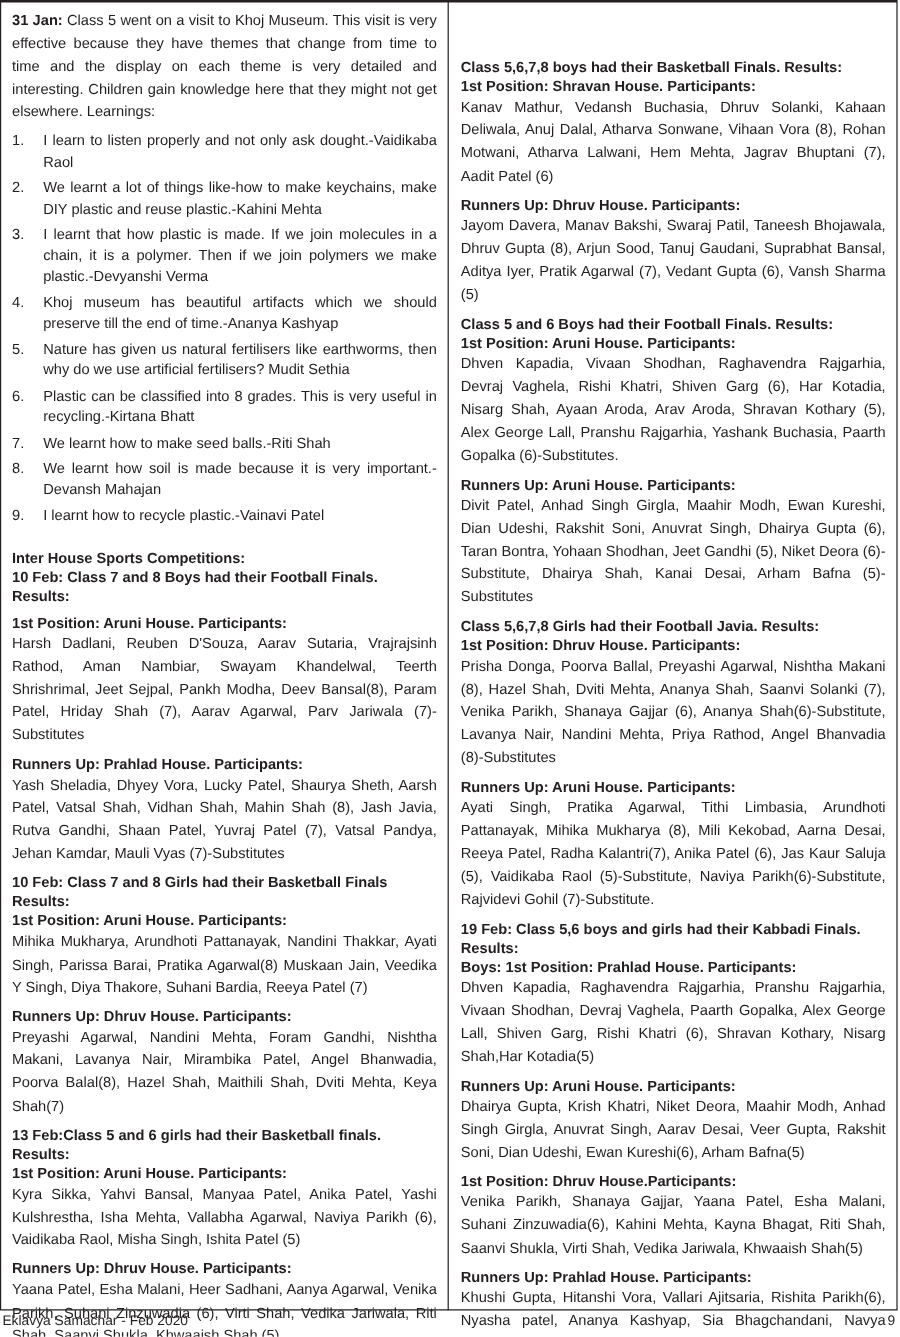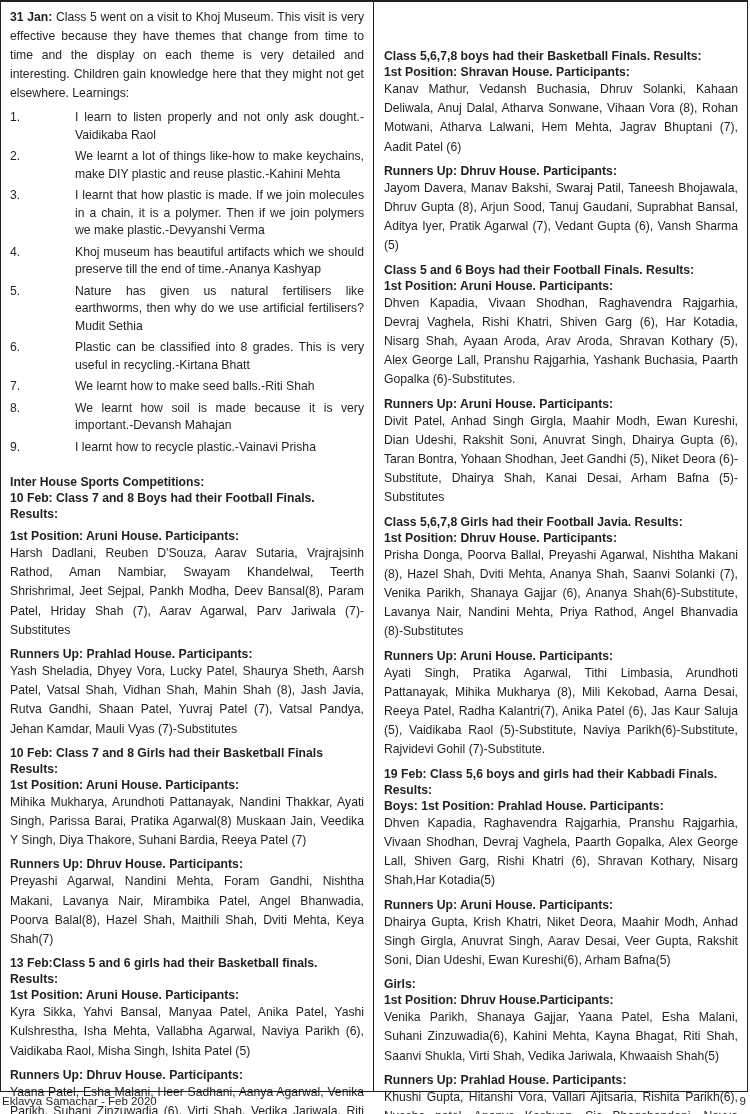--- a/index.html
+++ b/index.html
@@ -13,21 +13,21 @@
     .col.right { left: 384px; width: 354px; margin-top: 40px; }
     .just { text-align: justify; }
     p { margin: 0 0 6px 0; }
     .b { font-weight: bold; }
     .h { font-weight: bold; line-height: 16px; margin: 0; }
     .names { margin: 0 0 6px 0; text-align: justify; line-height: 19.2px; }
     .block { margin-bottom: 4px; }
     ol { margin: 0 0 0 0; padding: 0; list-style: none; }
     ol li { display: flex; margin-bottom: 4px; line-height: 17.5px; }
     ol li .num { width: 26px; flex: none; }
-    ol li .txt { flex: 1; text-align: justify; margin-left: 39px; }
+    ol li .txt { flex: 1; text-align: justify; }
     .gap { height: 14px; }
     .footer-left { position: absolute; left: 2px; top: 1095px; font-size: 11.5px; }
     .footer-right { position: absolute; right: 4px; top: 1095px; font-size: 11.5px; }
   </style>
 </head>
 <body>
 
 <div class="frame"></div>
 <div class="divider"></div>
 
@@ -62,21 +62,21 @@
     <li>
         <span class="num">7.</span>
         <span class="txt">We learnt how to make seed balls.-Riti Shah</span>
       </li>
     <li>
         <span class="num">8.</span>
         <span class="txt">We learnt how soil is made because it is very important.-Devansh Mahajan</span>
       </li>
     <li>
         <span class="num">9.</span>
-        <span class="txt">I learnt how to recycle plastic.-Vainavi Prisha</span>
+        <span class="txt">I learnt how to recycle plastic.-Vainavi Patel</span>
       </li>
   </ol>
 
   <div class="gap"></div>
 
   <div class="block">
     <div class="h">Inter House Sports Competitions:</div>
     <div class="h">10 Feb: Class 7 and 8 Boys had their Football Finals.</div>
     <div class="h" style="margin-bottom:6px;">Results:</div>
     <div class="h">1st Position: Aruni House. Participants:</div>
@@ -129,21 +129,20 @@
     <div class="names">Ayati Singh, Pratika Agarwal, Tithi Limbasia, Arundhoti Pattanayak, Mihika Mukharya (8), Mili Kekobad, Aarna Desai, Reeya Patel, Radha Kalantri(7), Anika Patel (6), Jas Kaur Saluja (5), Vaidikaba Raol (5)-Substitute, Naviya Parikh(6)-Substitute, Rajvidevi Gohil (7)-Substitute.</div>
   </div>
 
   <div class="block">
     <div class="h" style="text-align:justify;">19 Feb: Class 5,6 boys and girls had their Kabbadi Finals.</div>
     <div class="h">Results:</div>
     <div class="h">Boys: 1st Position: Prahlad House. Participants:</div>
     <div class="names">Dhven Kapadia, Raghavendra Rajgarhia, Pranshu Rajgarhia, Vivaan Shodhan, Devraj Vaghela, Paarth Gopalka, Alex George Lall, Shiven Garg, Rishi Khatri (6), Shravan Kothary, Nisarg Shah,Har Kotadia(5)</div>
     <div class="h">Runners Up: Aruni House. Participants:</div>
     <div class="names">Dhairya Gupta, Krish Khatri, Niket Deora, Maahir Modh, Anhad Singh Girgla, Anuvrat Singh, Aarav Desai, Veer Gupta, Rakshit Soni, Dian Udeshi, Ewan Kureshi(6), Arham Bafna(5)</div>
-    <div class="h">Girls:</div>
     <div class="h">1st Position: Dhruv House.Participants:</div>
     <div class="names">Venika Parikh, Shanaya Gajjar, Yaana Patel, Esha Malani, Suhani Zinzuwadia(6), Kahini Mehta, Kayna Bhagat, Riti Shah, Saanvi Shukla, Virti Shah, Vedika Jariwala, Khwaaish Shah(5)</div>
     <div class="h">Runners Up: Prahlad House. Participants:</div>
     <div class="names">Khushi Gupta, Hitanshi Vora, Vallari Ajitsaria, Rishita Parikh(6), Nyasha patel, Ananya Kashyap, Sia Bhagchandani, Navya Mehta, Sanskriti Jain, Meghna Bhatt, Tvesha Bhavsar (5)</div>
   </div>
 </div>
 
 <div class="footer-left">Eklavya Samachar - Feb 2020</div>
 <div class="footer-right">9</div>
 

